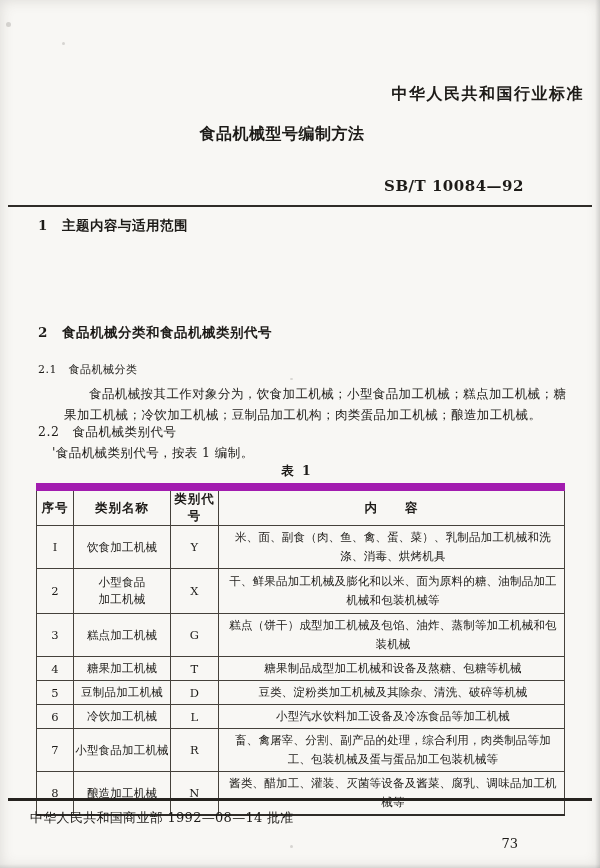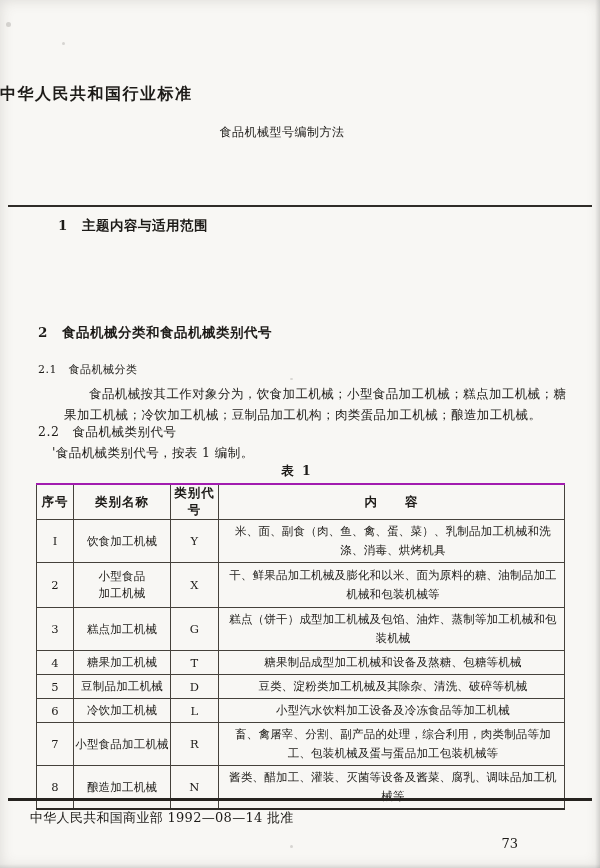--- a/index.html
+++ b/index.html
@@ -16,48 +16,48 @@
     overflow:hidden;
     box-shadow: inset 0 0 14px rgba(90,85,75,0.18);
   }
   .edge-r{ position:absolute; top:0; right:0; width:5px; height:868px;
     background:linear-gradient(to right, rgba(0,0,0,0), rgba(0,0,0,0.10));}
   .edge-b{ position:absolute; bottom:0; left:0; width:600px; height:4px;
     background:linear-gradient(to bottom, rgba(0,0,0,0), rgba(0,0,0,0.08));}
 
   .abs{ position:absolute; }
 
-  .std-type{ top:84px; left:0; width:584px; text-align:left;
+  .std-type{ top:84px; left:0; width:584px; text-align:right;
     font-size:16px; font-weight:bold; letter-spacing:1.5px; }
   .doc-title{ top:124px; left:0; width:564px; text-align:center;
-    font-size:12px; font-weight:normal; letter-spacing:0.5px; }
+    font-size:16px; font-weight:bold; letter-spacing:0.5px; }
   .std-num{ top:177px; right:76px; font-size:15px; font-weight:bold;
     letter-spacing:0.5px; }
   .rule-top{ top:205px; left:8px; width:584px; height:2px; background:#2f2c28; }
 
   .h-sec{ font-size:13.5px; font-weight:bold; letter-spacing:0.5px; }
-  .h1{ top:217px; left:38px;margin-left:20px; }
+  .h1{ top:217px; left:38px; }
   .body-block{ left:38px; width:534px; font-size:12.5px; line-height:20.2px;
     letter-spacing:0.4px; }
   .sec1-paras{ top:246px; }
   .sec1-paras p{ text-indent:2em; }
   .h2{ top:324px; left:38px; }
   .s21-head{ top:362px; left:38px; font-size:11px; letter-spacing:0.5px; }
   .s21-text{ top:383px; line-height:21px; }
   .s21-text p{ text-indent:2em;margin-left:26px; }
   .s22-head{ top:424px; left:38px; font-size:12.5px; letter-spacing:0.5px; }
   .s22-text{ top:445px; left:38px; font-size:12.5px; letter-spacing:0.4px;
     padding-left:14px; }
 
   .tbl-caption{ top:463px; left:0; width:560px; text-align:center;
     font-size:12.5px; font-weight:bold; letter-spacing:2px;margin-left:17px; }
 
   table.t1{ position:absolute; top:483px; left:36px; width:528px;
     border-collapse:collapse; table-layout:fixed;
-    border-top:2px solid #a21caf; border-bottom:2px solid #2f2c28; }
+    border-top:8px solid #a21caf; border-bottom:2px solid #2f2c28; }
   table.t1 td, table.t1 th{
     border:1px solid #45413b;
     font-size:11.5px; font-weight:normal;
     text-align:center; vertical-align:middle;
     overflow:hidden; letter-spacing:0.2px;
   }
   table.t1 th{ font-size:12.5px; font-weight:bold; letter-spacing:1px; }
   td.col-content{ text-align:left; padding:2px 6px 2px 9px; line-height:19px; }
   td.col-name{ white-space:pre-line; line-height:17px; letter-spacing:0.5px; }
   tr.rh-hdr{ height:27px; }
@@ -76,20 +76,21 @@
 </style>
 </head>
 <body>
 
 <div class="page">
   <div class="edge-r"></div>
   <div class="edge-b"></div>
 
   <div class="abs std-type">中华人民共和国行业标准</div>
   <div class="abs doc-title">食品机械型号编制方法</div>
+  <div class="abs std-num">SB/T 10084—92</div>
   <div class="abs rule-top"></div>
 
   <div class="abs h-sec h1">1　主题内容与适用范围</div>
 
   <div class="abs h-sec h2">2　食品机械分类和食品机械类别代号</div>
   <div class="abs s21-head">2.1　食品机械分类</div>
   <div class="abs body-block s21-text">
     <p>食品机械按其工作对象分为，饮食加工机械；小型食品加工机械；糕点加工机械；糖果加工机械；冷饮加工机械；豆制品加工机构；肉类蛋品加工机械；酿造加工机械。</p>
   </div>
   <div class="abs s22-head">2.2　食品机械类别代号</div>

